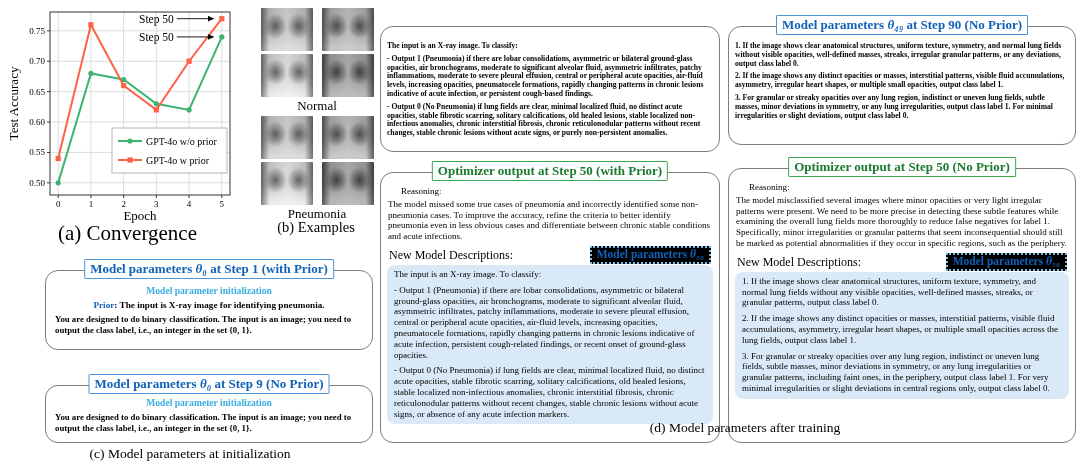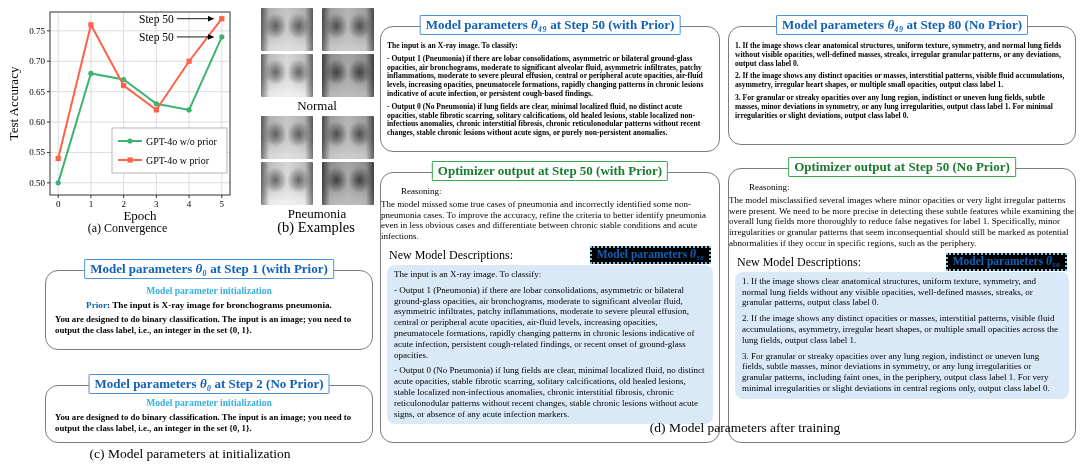--- a/index.html
+++ b/index.html
@@ -1,20 +1,20 @@
 <!DOCTYPE html>
 <html><head>
 <meta charset="utf-8">
 <style>
   html,body{margin:0;padding:0;background:#fff;}
   .fig{position:relative;width:1080px;height:467px;background:#fff;
        font-family:"Liberation Serif","DejaVu Serif",serif;color:#000;overflow:hidden;}
 
   
-  .caption{position:absolute;text-align:center;font-size:12px;color:#000;}
+  .caption{position:absolute;text-align:center;font-size:21px;color:#000;}
 
   
   .chart-wrap{position:absolute;left:6px;top:2px;width:250px;height:236px;}
   .chart-wrap svg{font-family:"Liberation Serif","DejaVu Serif",serif;}
 
   
   .panel-b{position:absolute;left:257px;top:8px;width:120px;}
   .xray-grid{display:grid;grid-template-columns:52px 52px;gap:3px 9px;justify-content:center;}
   .xray{width:52px;height:43px;border-radius:1px;
     background:
@@ -50,21 +50,21 @@
   .m1{left:380px;top:26px;width:338px;height:124px;}
   .r1{left:728px;top:26px;width:346px;height:117px;}
   .param-body p{font-weight:bold;font-size:7.6px;line-height:1.16;margin:0 6px 4px;}
   .param-body p:first-of-type{margin-top:15px;}
 
   
   .m2{left:380px;top:172px;width:338px;height:269px;}
   .r2{left:728px;top:168px;width:346px;height:273px;}
   .opt-box{font-size:9px;line-height:1.2;}
   .opt-box .r-label{margin:13px 20px 2px;}
-  .opt-box .r-body{margin:0 0;}
+  .opt-box .r-body{margin:0 7px;}
   .nd-row{position:relative;margin:6px 8px 2px;height:15px;}
   .nd-label{font-size:12px;}
   .param-tag{position:absolute;right:0;top:-2px;background:#000000;border:2px dotted #79bde4;
      padding:0 5px;font-weight:bold;font-size:11.5px;color:#1161b8;white-space:nowrap;z-index:2;}
   .highlight{margin:0 6px 6px;background:#d9e9f8;border-radius:8px;padding:4px 7px 5px;}
   .highlight p{margin:0 0 5px;}
   .highlight p:last-child{margin-bottom:0;}
 
   .cap-a{left:15px;top:221px;width:225px;}
   .cap-b{left:251px;top:219px;width:130px;font-size:14.5px;}
@@ -167,37 +167,34 @@
     </div>
     <div class="xray-label">Pneumonia</div>
   </div>
   <div class="caption cap-b">(b) Examples</div>
 
   <div class="box c1">
     <div class="tab blue-tab">
       <span>Model parameters </span><span class="theta">θ₀</span><span> at Step 1 (with Prior)</span>
     </div>
     <div class="subtitle">Model parameter initialization</div>
-    <p class="prior-line"><span class="blue-word">Prior</span><span>: The input is X-ray image for bronchograms pneumonia.</span></p>
+    <p class="prior-line"><span class="blue-word">Prior</span><span>: The input is X-ray image for identifying pneumonia.</span></p>
     <p class="c-body">You are designed to do binary classification. The input is an image; you need to output the class label, i.e., an integer in the set {0, 1}.</p>
   </div>
 
   <div class="box c2">
     <div class="tab blue-tab">
-      <span>Model parameters </span><span class="theta">θ₀</span><span> at Step 2 (No Prior)</span>
+      <span>Model parameters </span><span class="theta">θ₀</span><span> at Step 9 (No Prior)</span>
     </div>
     <div class="subtitle">Model parameter initialization</div>
     <p class="c-body">You are designed to do binary classification. The input is an image; you need to output the class label, i.e., an integer in the set {0, 1}.</p>
   </div>
   <div class="caption cap-c">(c) Model parameters at initialization</div>
 
   <div class="box m1 param-body">
-    <div class="tab blue-tab">
-      <span>Model parameters </span><span class="theta">θ₄₉</span><span> at Step 50 (with Prior)</span>
-    </div>
     <p>The input is an X-ray image. To classify:</p>
     <p>- Output 1 (Pneumonia) if there are lobar consolidations, asymmetric or bilateral ground-glass opacities, air bronchograms, moderate to significant alveolar fluid, asymmetric infiltrates, patchy inflammations, moderate to severe pleural effusion, central or peripheral acute opacities, air-fluid levels, increasing opacities, pneumatocele formations, rapidly changing patterns in chronic lesions indicative of acute infection, or persistent cough-based findings.</p>
     <p>- Output 0 (No Pneumonia) if lung fields are clear, minimal localized fluid, no distinct acute opacities, stable fibrotic scarring, solitary calcifications, old healed lesions, stable localized non-infectious anomalies, chronic interstitial fibrosis, chronic reticulonodular patterns without recent changes, stable chronic lesions without acute signs, or purely non-persistent anomalies.</p>
   </div>
 
   <div class="box m2 opt-box">
     <div class="tab green-tab">
       <span>Optimizer output at Step 50 (with Prior)</span>
     </div>
     <p class="r-label">Reasoning:</p>
@@ -208,21 +205,21 @@
     </div>
     <div class="highlight">
       <p>The input is an X-ray image. To classify:</p>
       <p>- Output 1 (Pneumonia) if there are lobar consolidations, asymmetric or bilateral ground-glass opacities, air bronchograms, moderate to significant alveolar fluid, asymmetric infiltrates, patchy inflammations, moderate to severe pleural effusion, central or peripheral acute opacities, air-fluid levels, increasing opacities, pneumatocele formations, rapidly changing patterns in chronic lesions indicative of acute infection, persistent cough-related findings, or recent onset of ground-glass opacities.</p>
       <p>- Output 0 (No Pneumonia) if lung fields are clear, minimal localized fluid, no distinct acute opacities, stable fibrotic scarring, solitary calcifications, old healed lesions, stable localized non-infectious anomalies, chronic interstitial fibrosis, chronic reticulonodular patterns without recent changes, stable chronic lesions without acute signs, or absence of any acute infection markers.</p>
     </div>
   </div>
 
   <div class="box r1 param-body">
     <div class="tab blue-tab">
-      <span>Model parameters </span><span class="theta">θ₄₉</span><span> at Step 80 (No Prior)</span>
+      <span>Model parameters </span><span class="theta">θ₄₉</span><span> at Step 90 (No Prior)</span>
     </div>
     <p>1. If the image shows clear anatomical structures, uniform texture, symmetry, and normal lung fields without visible opacities, well-defined masses, streaks, irregular granular patterns, or any deviations, output class label 0.</p>
     <p>2. If the image shows any distinct opacities or masses, interstitial patterns, visible fluid accumulations, asymmetry, irregular heart shapes, or multiple small opacities, output class label 1.</p>
     <p>3. For granular or streaky opacities over any lung region, indistinct or uneven lung fields, subtle masses, minor deviations in symmetry, or any lung irregularities, output class label 1. For minimal irregularities or slight deviations, output class label 0.</p>
   </div>
 
   <div class="box r2 opt-box">
     <div class="tab green-tab">
       <span>Optimizer output at Step 50 (No Prior)</span>
     </div>

